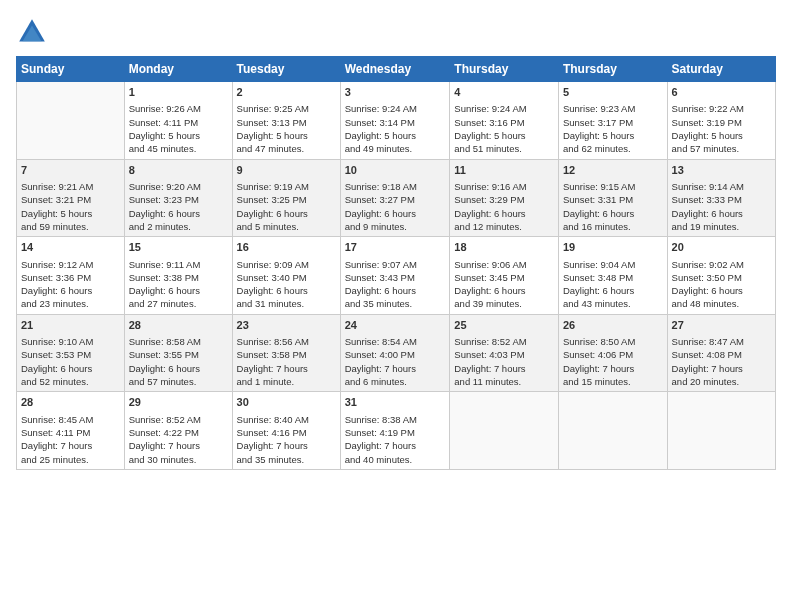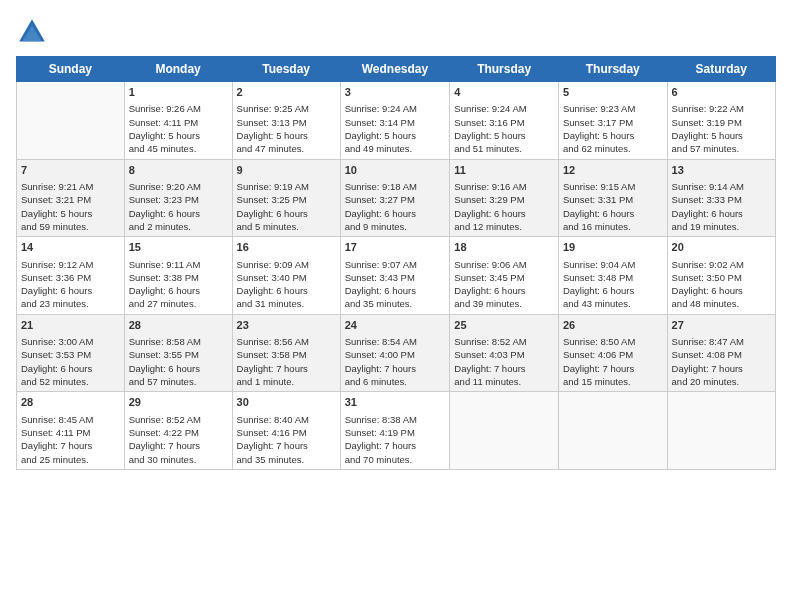--- a/index.html
+++ b/index.html
@@ -54,21 +54,21 @@
     }
     table {
       width: 100%;
       border-collapse: collapse;
       font-size: 10px;
     }
     thead tr th {
       background-color: #2a6db5;
       color: #fff;
       padding: 5px 4px;
-      text-align: center;
+      text-align: left;
       font-size: 12px;
       font-weight: bold;
       border: 1px solid #2a6db5;
     }
     tbody tr td {
       border: 1px solid #ccc;
       padding: 3px 4px;
       vertical-align: top;
       font-size: 9.5px;
       color: #333;
@@ -268,21 +268,21 @@
             <span class="day-num">20</span>
             <div>Sunrise: 9:02 AM</div>
             <div>Sunset: 3:50 PM</div>
             <div>Daylight: 6 hours</div>
             <div>and 48 minutes.</div>
           </td>
         </tr>
         <tr>
           <td>
             <span class="day-num">21</span>
-            <div>Sunrise: 3:00 AM</div>
+            <div>Sunrise: 9:10 AM</div>
             <div>Sunset: 3:53 PM</div>
             <div>Daylight: 6 hours</div>
             <div>and 52 minutes.</div>
           </td>
           <td>
             <span class="day-num">28</span>
             <div>Sunrise: 8:58 AM</div>
             <div>Sunset: 3:55 PM</div>
             <div>Daylight: 6 hours</div>
             <div>and 57 minutes.</div>
@@ -343,21 +343,21 @@
             <div>Sunrise: 8:40 AM</div>
             <div>Sunset: 4:16 PM</div>
             <div>Daylight: 7 hours</div>
             <div>and 35 minutes.</div>
           </td>
           <td>
             <span class="day-num">31</span>
             <div>Sunrise: 8:38 AM</div>
             <div>Sunset: 4:19 PM</div>
             <div>Daylight: 7 hours</div>
-            <div>and 70 minutes.</div>
+            <div>and 40 minutes.</div>
           </td>
           <td class="empty-cell"></td>
           <td class="empty-cell"></td>
           <td class="empty-cell"></td>
         </tr>
       </tbody>
   </table>
 </div>
 
 </body></html>

